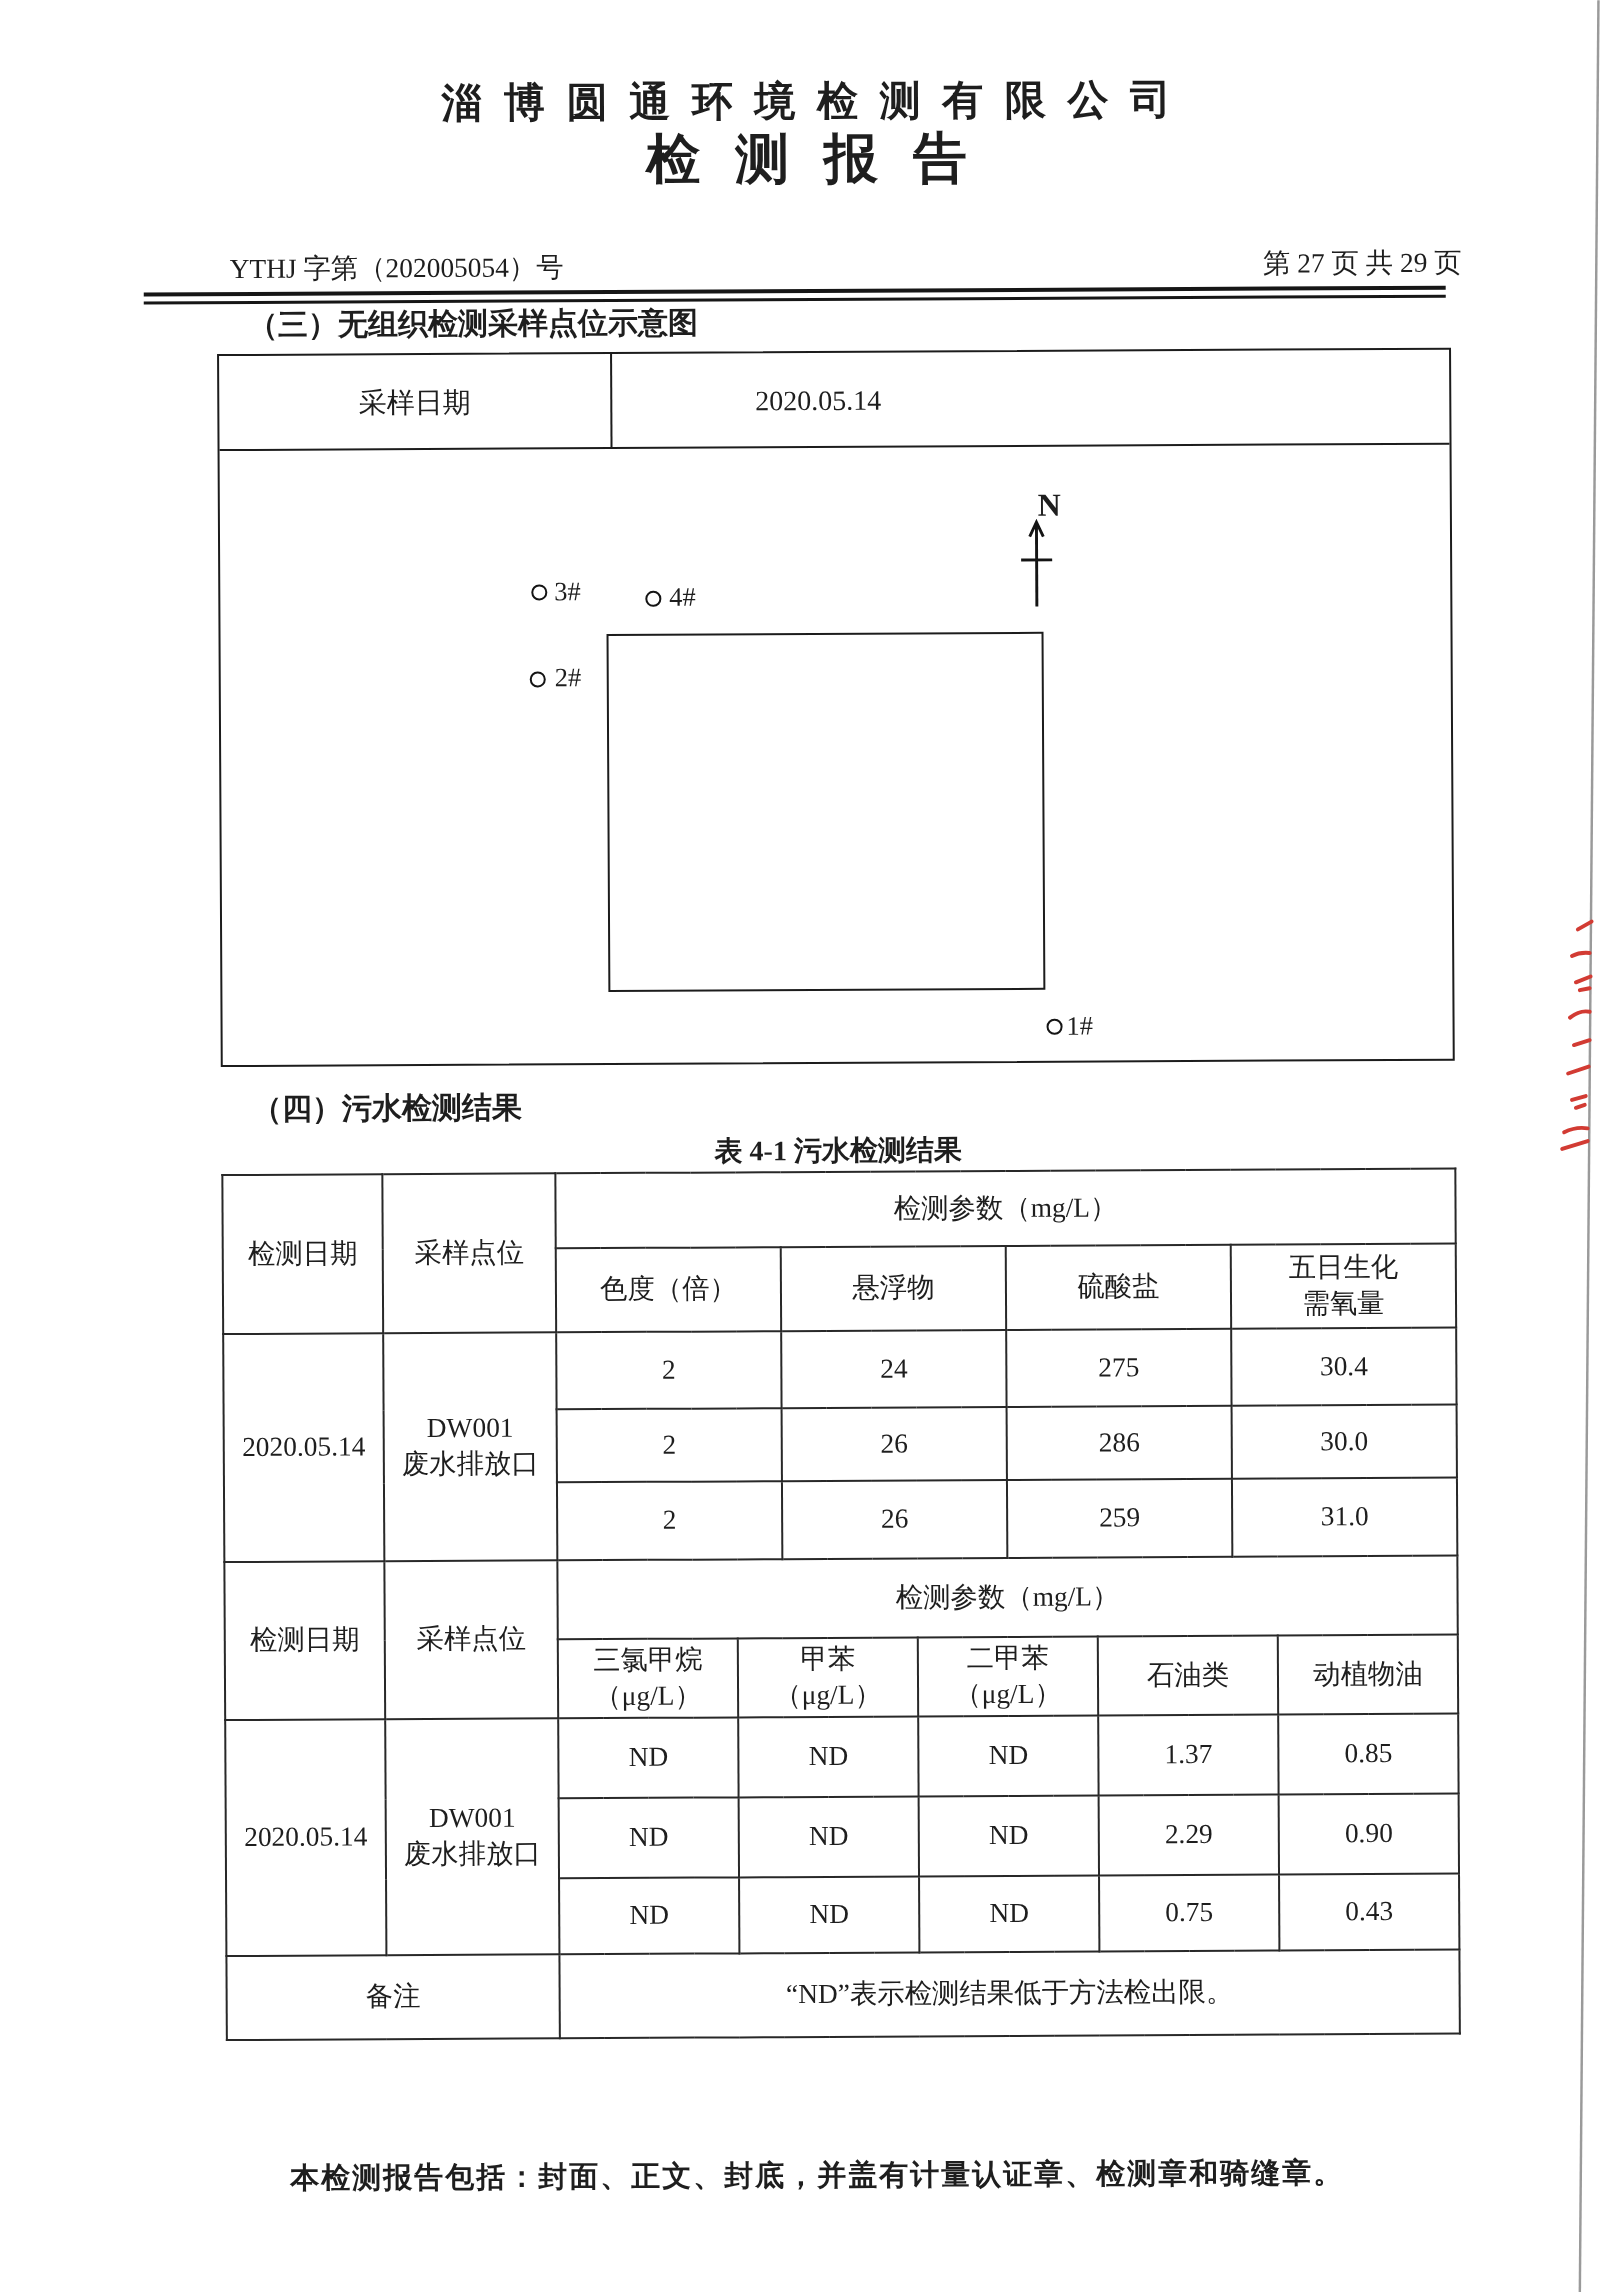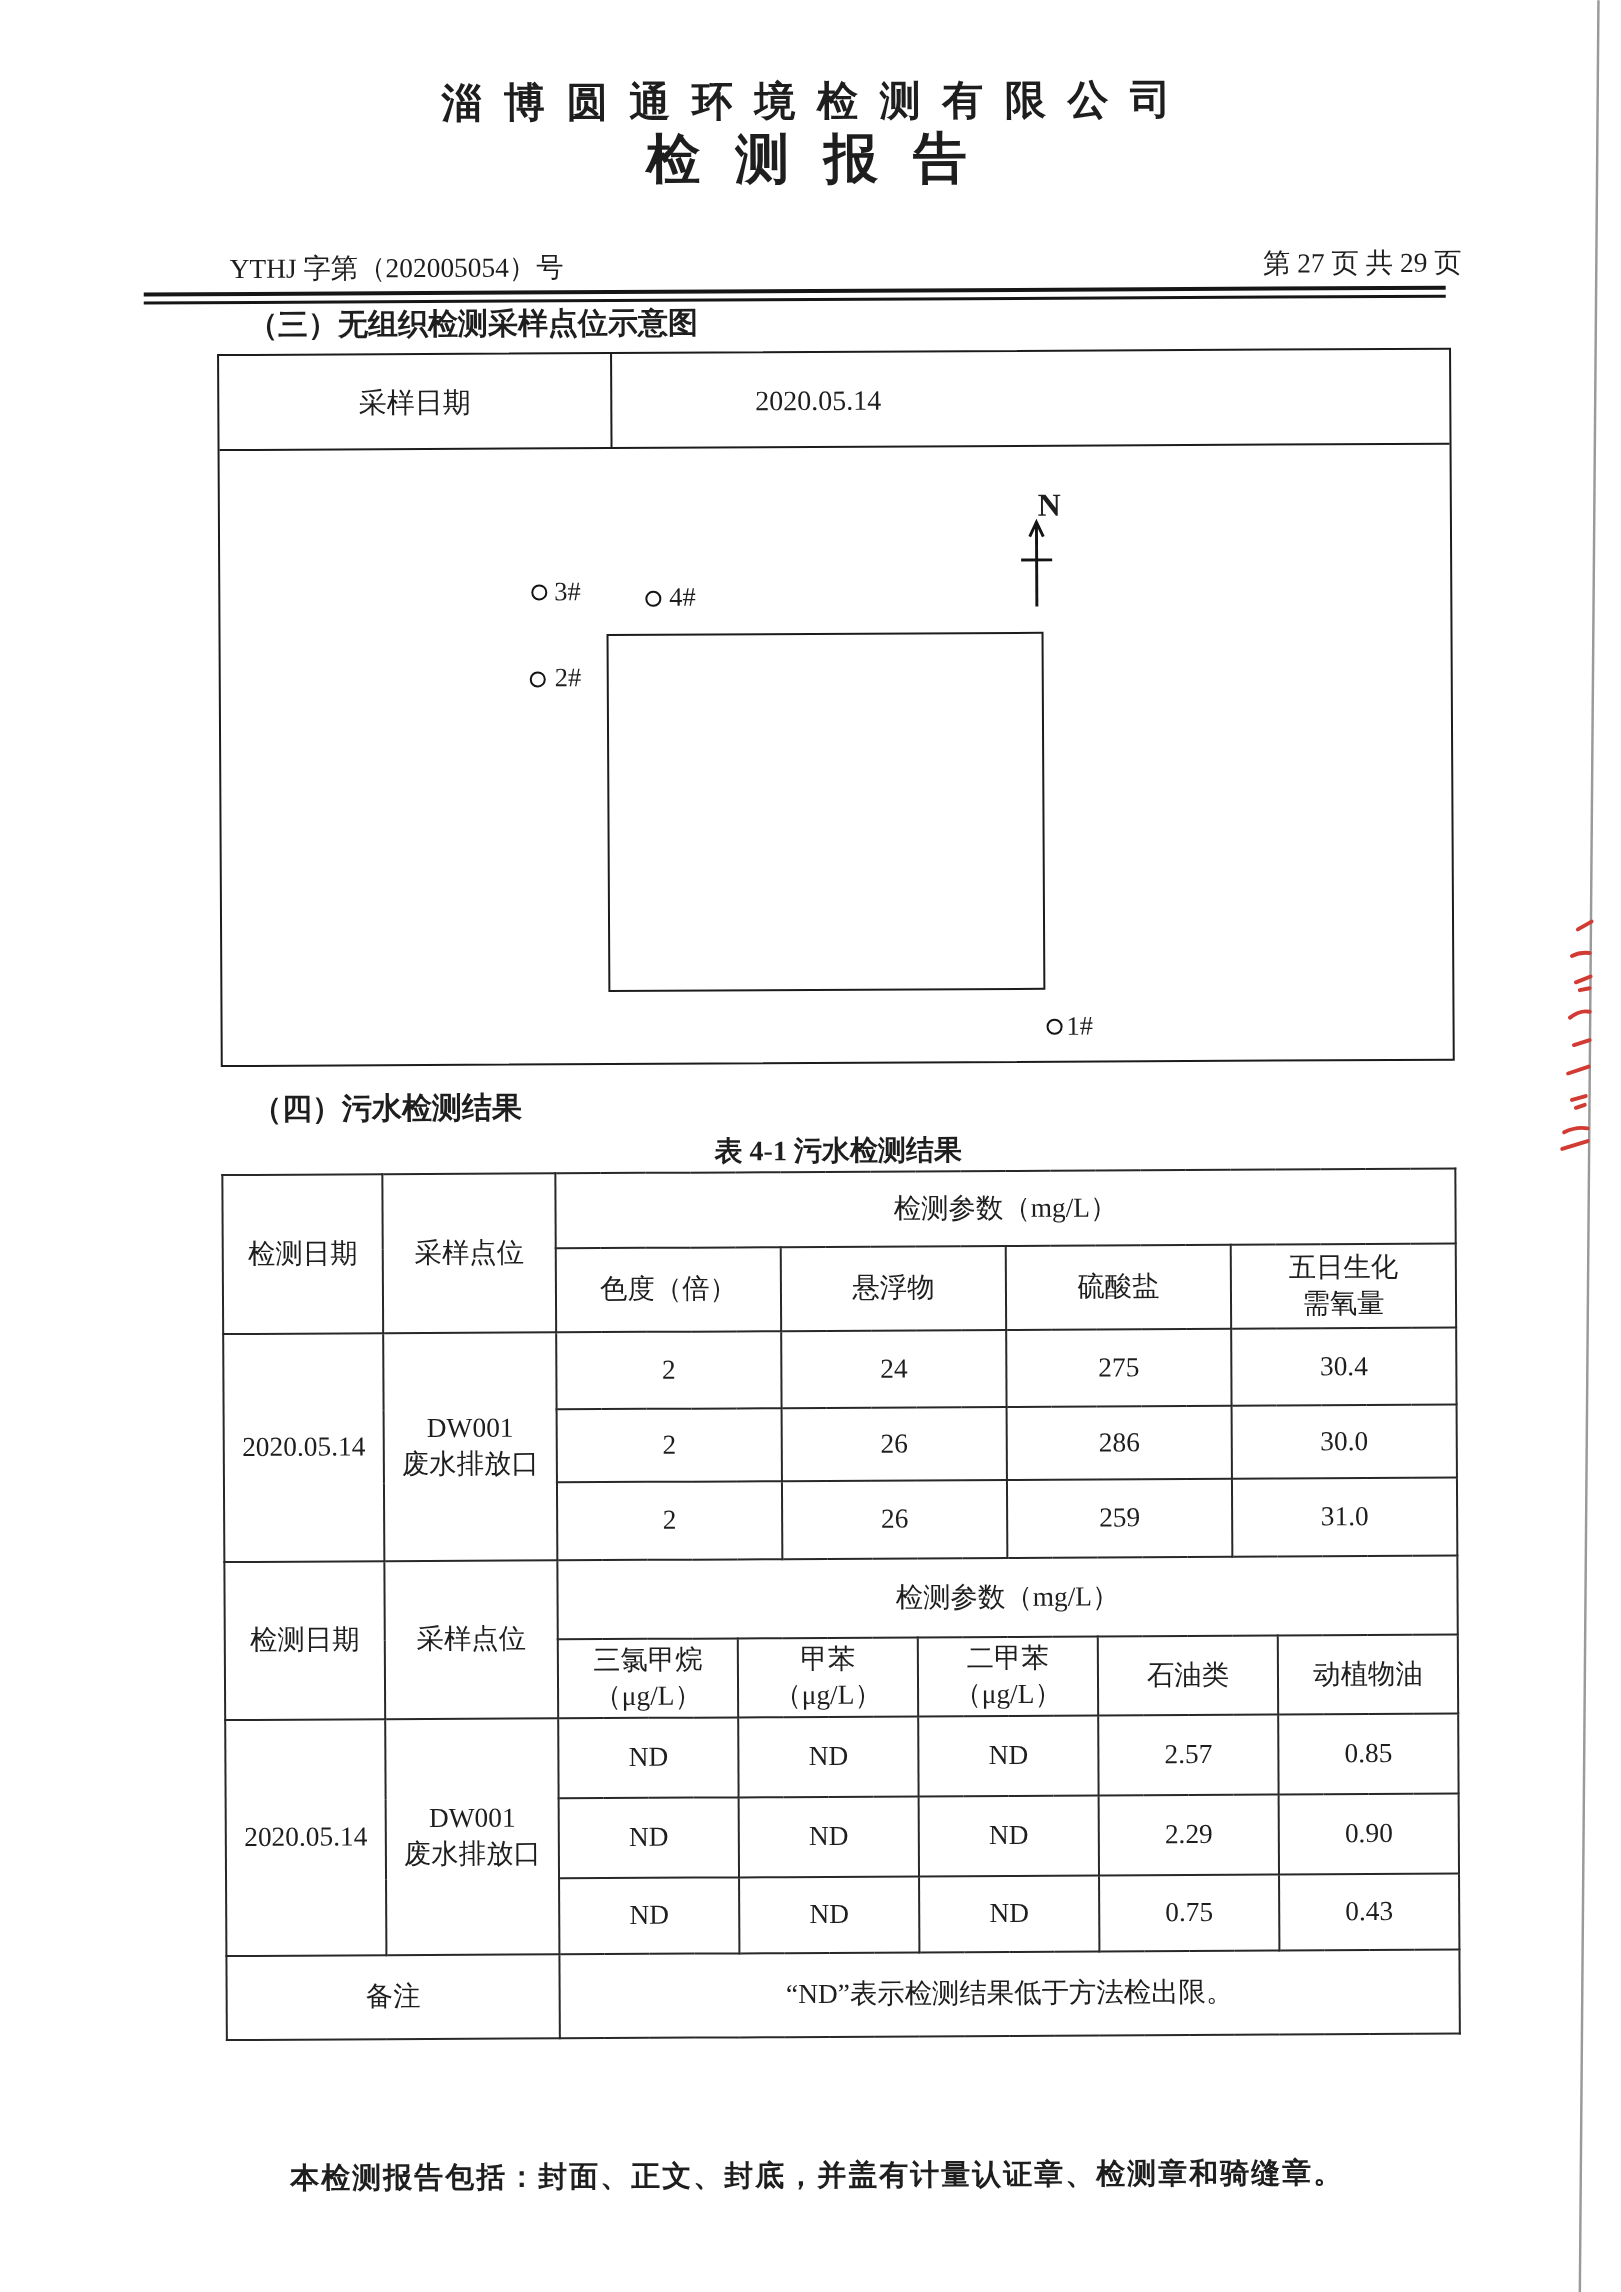--- a/index.html
+++ b/index.html
@@ -183,21 +183,21 @@
         <td colspan="4">动植物油</td>
       </tr>
 
       <tr style="height:80px;">
         <td rowspan="3">2020.05.14</td>
         <td rowspan="3">DW001
 废水排放口</td>
         <td colspan="4">ND</td>
         <td colspan="4">ND</td>
         <td colspan="4">ND</td>
-        <td colspan="4">2.57</td>
+        <td colspan="4">1.37</td>
         <td colspan="4">0.85</td>
       </tr>
       <tr style="height:80px;">
         <td colspan="4">ND</td>
         <td colspan="4">ND</td>
         <td colspan="4">ND</td>
         <td colspan="4">2.29</td>
         <td colspan="4">0.90</td>
       </tr>
       <tr style="height:76px;">

